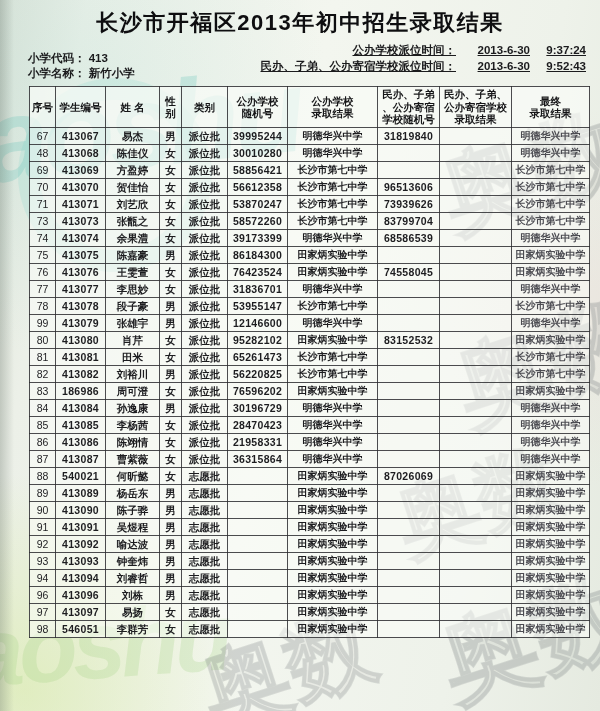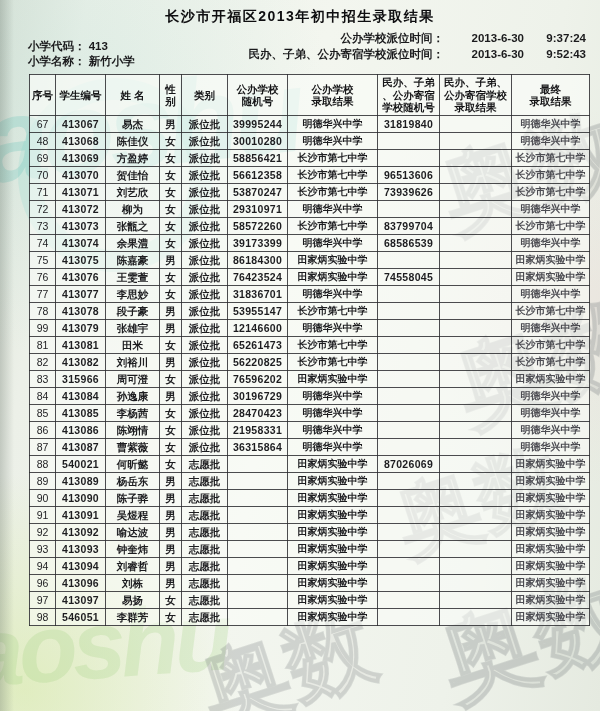--- a/index.html
+++ b/index.html
@@ -45,29 +45,29 @@
   }
   .wm-s1{left:440px;top:110px;font-size:92px;}
   .wm-s2{left:455px;top:300px;font-size:96px;}
   .wm-s3{left:395px;top:445px;font-size:84px;color:rgba(110,115,118,0.07);}
   .wm-s4{left:440px;top:575px;font-size:96px;}
   .wm-s5{left:200px;top:610px;font-size:88px;color:rgba(110,115,118,0.07);}
   
   .content{position:relative;z-index:1;}
   .doc-title{
     margin-top:8px;text-align:center;
-    font-size:14px;font-weight:bold;color:#0e0e10;
+    font-size:22px;font-weight:bold;color:#0e0e10;
     letter-spacing:1.5px;
   }
   .meta{position:relative;height:44px;margin-top:4px;font-size:11.5px;color:#1b1b1d;}
   .meta-left{position:absolute;left:28px;top:9px;line-height:15px;font-weight:bold;}
   .meta-right{
     position:absolute;right:14px;top:0;
     display:grid;grid-template-columns:auto 74px 56px;
-    line-height:16px;font-weight:bold;text-align:right;column-gap:6px;
+    line-height:16px;font-weight:bold;text-align:right;column-gap:0;text-decoration:underline;
   }
   
   table.rt{
     margin-left:29px;
     width:560px;table-layout:fixed;border-collapse:collapse;
     background:rgba(252,253,250,0.55);
     font-size:10.5px;color:#1d1d20;
   }
   .rt th,.rt td{
     border:1px solid rgba(45,45,48,0.85);
@@ -209,32 +209,20 @@
             <td class="c-name">刘艺欣</td>
             <td class="c-gender">女</td>
             <td class="c-category">派位批</td>
             <td class="c-public-random">53870247</td>
             <td class="c-public-result">长沙市第七中学</td>
             <td class="c-private-random">73939626</td>
             <td class="c-private-result"></td>
             <td class="c-final-result">长沙市第七中学</td>
           </tr>
           <tr>
-            <td class="c-index">72</td>
-            <td class="c-student-id">413072</td>
-            <td class="c-name">柳为</td>
-            <td class="c-gender">女</td>
-            <td class="c-category">派位批</td>
-            <td class="c-public-random">29310971</td>
-            <td class="c-public-result">明德华兴中学</td>
-            <td class="c-private-random"></td>
-            <td class="c-private-result"></td>
-            <td class="c-final-result">明德华兴中学</td>
-          </tr>
-          <tr>
             <td class="c-index">73</td>
             <td class="c-student-id">413073</td>
             <td class="c-name">张甑之</td>
             <td class="c-gender">女</td>
             <td class="c-category">派位批</td>
             <td class="c-public-random">58572260</td>
             <td class="c-public-result">长沙市第七中学</td>
             <td class="c-private-random">83799704</td>
             <td class="c-private-result"></td>
             <td class="c-final-result">长沙市第七中学</td>
@@ -305,20 +293,32 @@
             <td class="c-name">张雄宇</td>
             <td class="c-gender">男</td>
             <td class="c-category">派位批</td>
             <td class="c-public-random">12146600</td>
             <td class="c-public-result">明德华兴中学</td>
             <td class="c-private-random"></td>
             <td class="c-private-result"></td>
             <td class="c-final-result">明德华兴中学</td>
           </tr>
           <tr>
+            <td class="c-index">80</td>
+            <td class="c-student-id">413080</td>
+            <td class="c-name">肖芹</td>
+            <td class="c-gender">女</td>
+            <td class="c-category">派位批</td>
+            <td class="c-public-random">95282102</td>
+            <td class="c-public-result">田家炳实验中学</td>
+            <td class="c-private-random">83152532</td>
+            <td class="c-private-result"></td>
+            <td class="c-final-result">田家炳实验中学</td>
+          </tr>
+          <tr>
             <td class="c-index">81</td>
             <td class="c-student-id">413081</td>
             <td class="c-name">田米</td>
             <td class="c-gender">女</td>
             <td class="c-category">派位批</td>
             <td class="c-public-random">65261473</td>
             <td class="c-public-result">长沙市第七中学</td>
             <td class="c-private-random"></td>
             <td class="c-private-result"></td>
             <td class="c-final-result">长沙市第七中学</td>
@@ -330,21 +330,21 @@
             <td class="c-gender">男</td>
             <td class="c-category">派位批</td>
             <td class="c-public-random">56220825</td>
             <td class="c-public-result">长沙市第七中学</td>
             <td class="c-private-random"></td>
             <td class="c-private-result"></td>
             <td class="c-final-result">长沙市第七中学</td>
           </tr>
           <tr>
             <td class="c-index">83</td>
-            <td class="c-student-id">315966</td>
+            <td class="c-student-id">186986</td>
             <td class="c-name">周可澄</td>
             <td class="c-gender">女</td>
             <td class="c-category">派位批</td>
             <td class="c-public-random">76596202</td>
             <td class="c-public-result">田家炳实验中学</td>
             <td class="c-private-random"></td>
             <td class="c-private-result"></td>
             <td class="c-final-result">田家炳实验中学</td>
           </tr>
           <tr>

